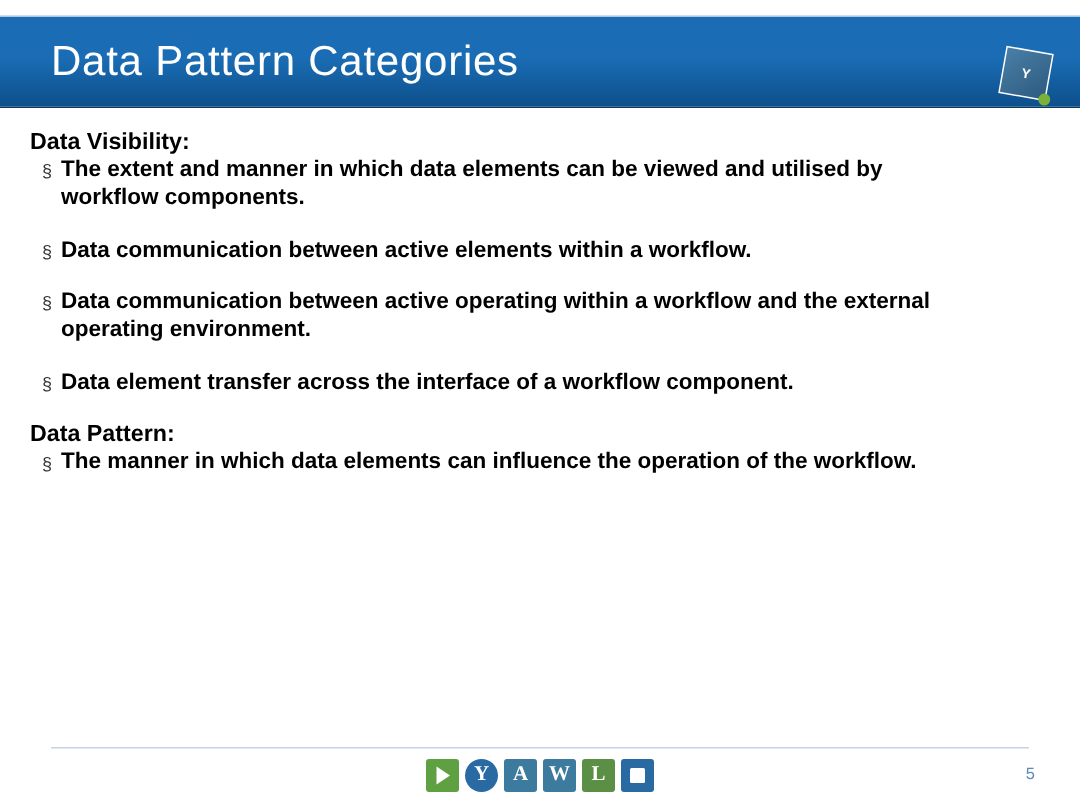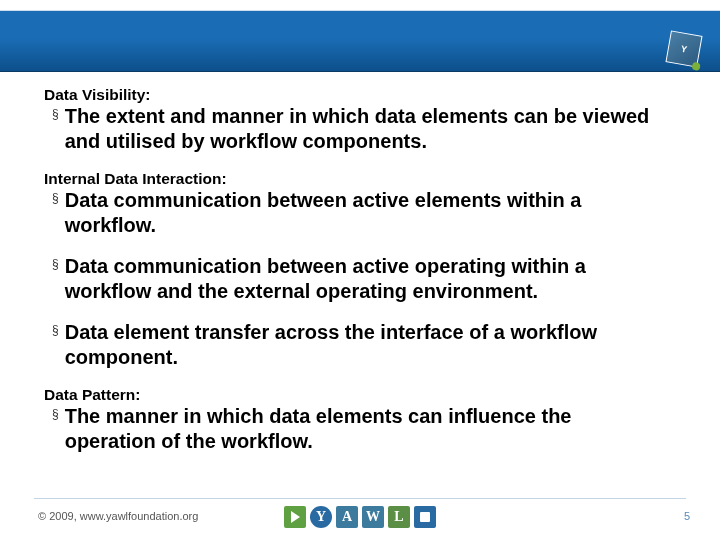--- a/index.html
+++ b/index.html
@@ -55,21 +55,21 @@
     right: -4px;
     bottom: -4px;
     width: 8px;
     height: 8px;
     background: #7bb039;
     border-radius: 50%;
   }
   .content {
     position: absolute;
     top: 86px;
-    left: 44px;
+    left: 20px;
     right: 40px;
   }
   .section {
     margin-bottom: 16px;
   }
   .section-title {
     font-weight: bold;
     font-size: 15.5px;
     color: #000;
   }
@@ -80,21 +80,21 @@
   }
   .bullet-mark {
     font-size: 12px;
     color: #333;
     margin-right: 6px;
     margin-top: 3px;
     flex-shrink: 0;
   }
   .bullet-text {
     font-weight: bold;
-    font-size: 20px;
+    font-size: 15px;
     color: #000;
     line-height: 1.25;
     padding-right: 30px;
   }
   .footer {
     position: absolute;
     left: 0;
     right: 0;
     bottom: 0;
     height: 56px;
@@ -146,38 +146,38 @@
   .y-diamond { background: #5b8f46; border-radius: 2px;}
   .y-stop { background: #2a6aa3; border-radius: 2px; position:relative;}
   .y-stop::after { content:""; position:absolute; left:6px; top:6px; width:10px; height:10px; background:#fff; border-radius:1px;}
 </style>
 </head>
 <body>
 
 <div class="slide">
 
   <div class="title-bar">
+    <div class="title-text">Data Pattern Categories</div>
     <div class="corner-logo">
       <span>Y</span>
       <span class="dot"></span>
     </div>
   </div>
 
   <div class="content">
 
     <div class="section">
       <div class="section-title">Data Visibility:</div>
       <div class="bullet-row">
         <span class="bullet-mark">§</span>
         <span class="bullet-text">The extent and manner in which data elements can be viewed and utilised by workflow components.</span>
       </div>
     </div>
 
     <div class="section">
-      <div class="section-title">Internal Data Interaction:</div>
       <div class="bullet-row">
         <span class="bullet-mark">§</span>
         <span class="bullet-text">Data communication between active elements within a workflow.</span>
       </div>
     </div>
 
     <div class="section">
       <div class="bullet-row">
         <span class="bullet-mark">§</span>
         <span class="bullet-text">Data communication between active operating within a workflow and the external operating environment.</span>
@@ -196,21 +196,20 @@
       <div class="bullet-row">
         <span class="bullet-mark">§</span>
         <span class="bullet-text">The manner in which data elements can influence the operation of the workflow.</span>
       </div>
     </div>
 
   </div>
 
   <div class="footer">
     <div class="foot-line"></div>
-    <div class="copyright">© 2009, www.yawlfoundation.org</div>
     <div class="yawl-logo">
       <div class="y-letter y-play"></div>
       <div class="y-letter y-circle">Y</div>
       <div class="y-letter y-square">A</div>
       <div class="y-letter y-square">W</div>
       <div class="y-letter y-diamond">L</div>
       <div class="y-letter y-stop"></div>
     </div>
     <div class="slide-num">5</div>
   </div>

